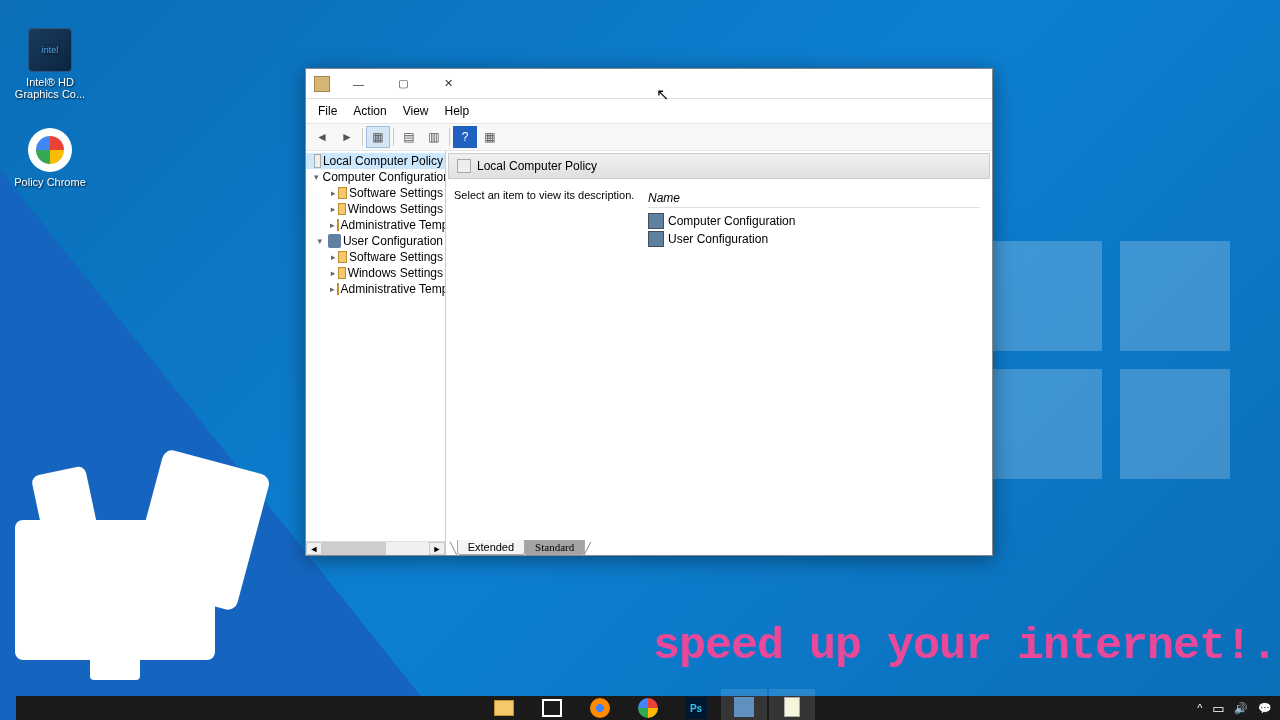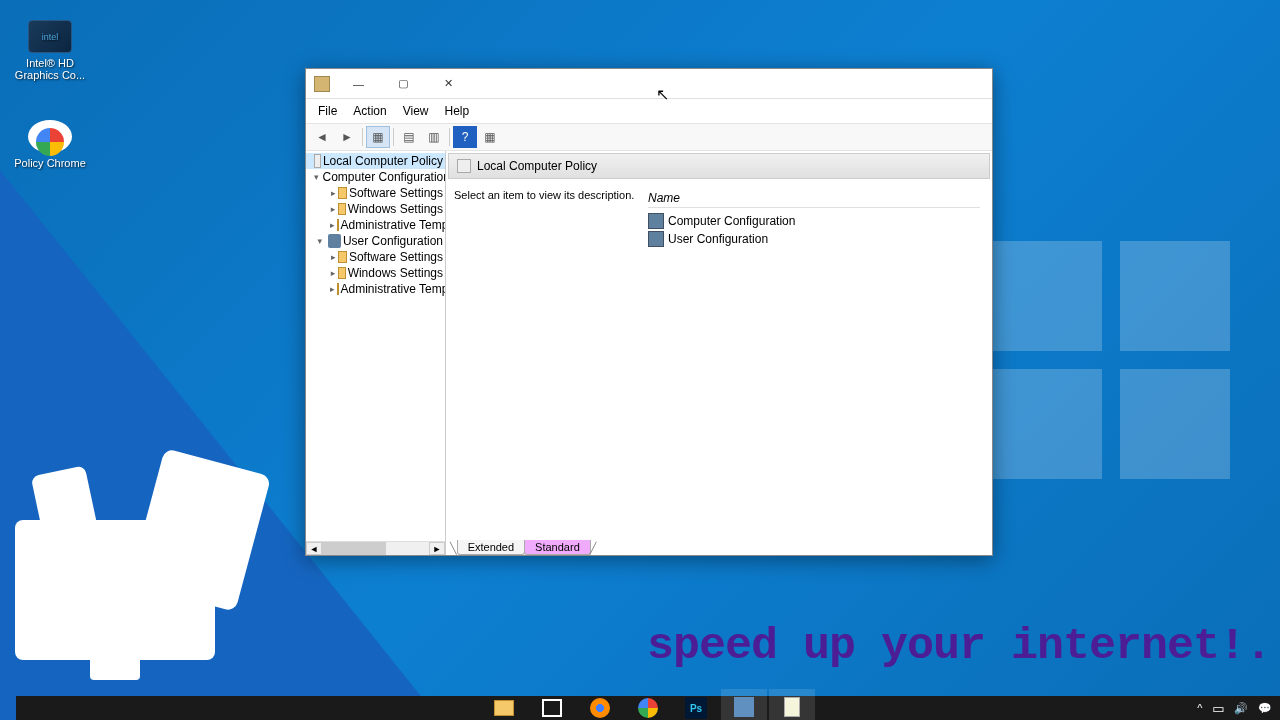--- a/index.html
+++ b/index.html
@@ -1,32 +1,32 @@
 <!DOCTYPE html>
 <html><head>
 <meta charset="utf-8">
 <style>
 *{margin:0;padding:0;box-sizing:border-box;font-family:"Segoe UI",sans-serif;}
 body{width:1280px;height:720px;overflow:hidden;position:relative;background:linear-gradient(135deg,#0a6eb8 0%,#0d7fd1 50%,#0a6eb8 100%);}
 .windows-logo{position:absolute;right:50px;top:50%;transform:translateY(-50%);display:grid;grid-template-columns:110px 110px;grid-template-rows:110px 110px;gap:18px;opacity:0.35;}
 .windows-logo div{background:rgba(255,255,255,0.6);}
 .desktop-icon{position:absolute;width:76px;text-align:center;color:#fff;font-size:11px;text-shadow:1px 1px 2px rgba(0,0,0,0.8);}
-.desktop-icon .icon-box{width:44px;height:33px;margin:0 auto 4px;border-radius:4px;}
+.desktop-icon .icon-box{width:44px;height:44px;margin:8px auto 4px;border-radius:4px;}
 .di1{top:20px;left:12px;}
 .di1 .icon-box{background:linear-gradient(135deg,#1a3b5c,#0a2540);border:1px solid #2a5580;display:flex;align-items:center;justify-content:center;color:#4fa8e0;font-size:9px;}
 .di2{top:120px;left:12px;}
 .di2 .icon-box{background:#fff;border-radius:50%;position:relative;}
 .di2 .icon-box::after{content:'';position:absolute;top:8px;left:8px;width:28px;height:28px;border-radius:50%;background:conic-gradient(#ea4335 0 90deg,#fbbc05 90deg 180deg,#34a853 180deg 270deg,#4285f4 270deg);}
 .triangle-overlay{position:absolute;bottom:0;left:0;width:0;height:0;border-left:440px solid #1565c0;border-top:550px solid transparent;}
 .device-icons{position:absolute;bottom:60px;left:15px;z-index:5;}
 .monitor{width:200px;height:140px;background:#fff;border-radius:8px;position:relative;}
 .monitor::after{content:'';position:absolute;bottom:-20px;left:50%;transform:translateX(-50%);width:50px;height:20px;background:#fff;border-radius:0 0 4px 4px;}
 .tablet{position:absolute;top:-60px;left:130px;width:110px;height:140px;background:#fff;border-radius:10px;transform:rotate(15deg);}
 .phone{position:absolute;top:-50px;left:25px;width:55px;height:95px;background:#fff;border-radius:8px;transform:rotate(-12deg);}
-.caption-text{position:absolute;bottom:48px;right:9px;font-family:"Courier New",monospace;font-size:45px;color:#4c1d95;font-weight:bold;letter-spacing:-1px;}
+.caption-text{position:absolute;bottom:48px;right:3px;font-family:"Courier New",monospace;font-size:45px;color:#ec4899;font-weight:bold;letter-spacing:-1px;}
 .taskbar{position:absolute;bottom:0;left:16px;right:0;height:24px;background:#1a1a1a;display:flex;align-items:center;z-index:100;}
 .taskbar-center{position:absolute;left:50%;transform:translateX(-50%);display:flex;gap:2px;}
 .tb-item{width:46px;height:38px;display:flex;align-items:center;justify-content:center;color:#fff;}
 .tb-item.active{background:rgba(255,255,255,0.12);border-bottom:2px solid #76b9ed;}
 .tray{position:absolute;right:8px;display:flex;align-items:center;gap:10px;color:#fff;font-size:11px;}
 .window{position:absolute;top:68px;left:305px;width:688px;height:488px;background:#fff;border:1px solid #888;box-shadow:0 4px 20px rgba(0,0,0,0.4);z-index:50;}
 .titlebar{height:30px;display:flex;align-items:center;padding:0 8px;background:#fff;border-bottom:1px solid #e0e0e0;}
 .titlebar .icon{width:16px;height:16px;margin-right:6px;background:#d4b572;border:1px solid #a08850;}
 .titlebar .title{font-size:12px;flex:1;}
 .win-buttons{display:flex;}
@@ -54,21 +54,21 @@
 .main-header{height:26px;background:linear-gradient(#f0f0f0,#e0e0e0);border:1px solid #ccc;margin:2px;display:flex;align-items:center;padding:0 8px;font-size:12px;gap:6px;}
 .main-header .doc{width:14px;height:14px;background:#eee;border:1px solid #aaa;}
 .main-body{flex:1;display:flex;padding:4px;}
 .desc{width:190px;font-size:11px;padding:4px;}
 .list{flex:1;padding:4px 8px;font-size:12px;}
 .list-header{font-size:12px;padding:2px 0;border-bottom:1px solid #e0e0e0;margin-bottom:4px;font-style:italic;}
 .list-item{display:flex;align-items:center;gap:4px;padding:1px 0;}
 .list-item .gear{width:16px;height:16px;background:#6080a0;border:1px solid #405060;}
 .tabs{height:20px;display:flex;align-items:flex-end;padding:0 4px;font-size:11px;}
 .tab{padding:1px 10px;border:1px solid #aaa;border-top:none;background:#f5f5f5;border-radius:0 0 3px 3px;margin-right:-1px;}
-.tab.active{background:#f0abfc;}
+.tab.active{background:#a3a3a3;font-family:Liberation Serif, serif;}
 .cursor{position:absolute;top:85px;left:656px;font-size:16px;color:#000;z-index:60;pointer-events:none;}
 </style>
 </head>
 <body>
 
 <div class="windows-logo">
     <div></div>
     <div></div>
     <div></div>
     <div></div>

